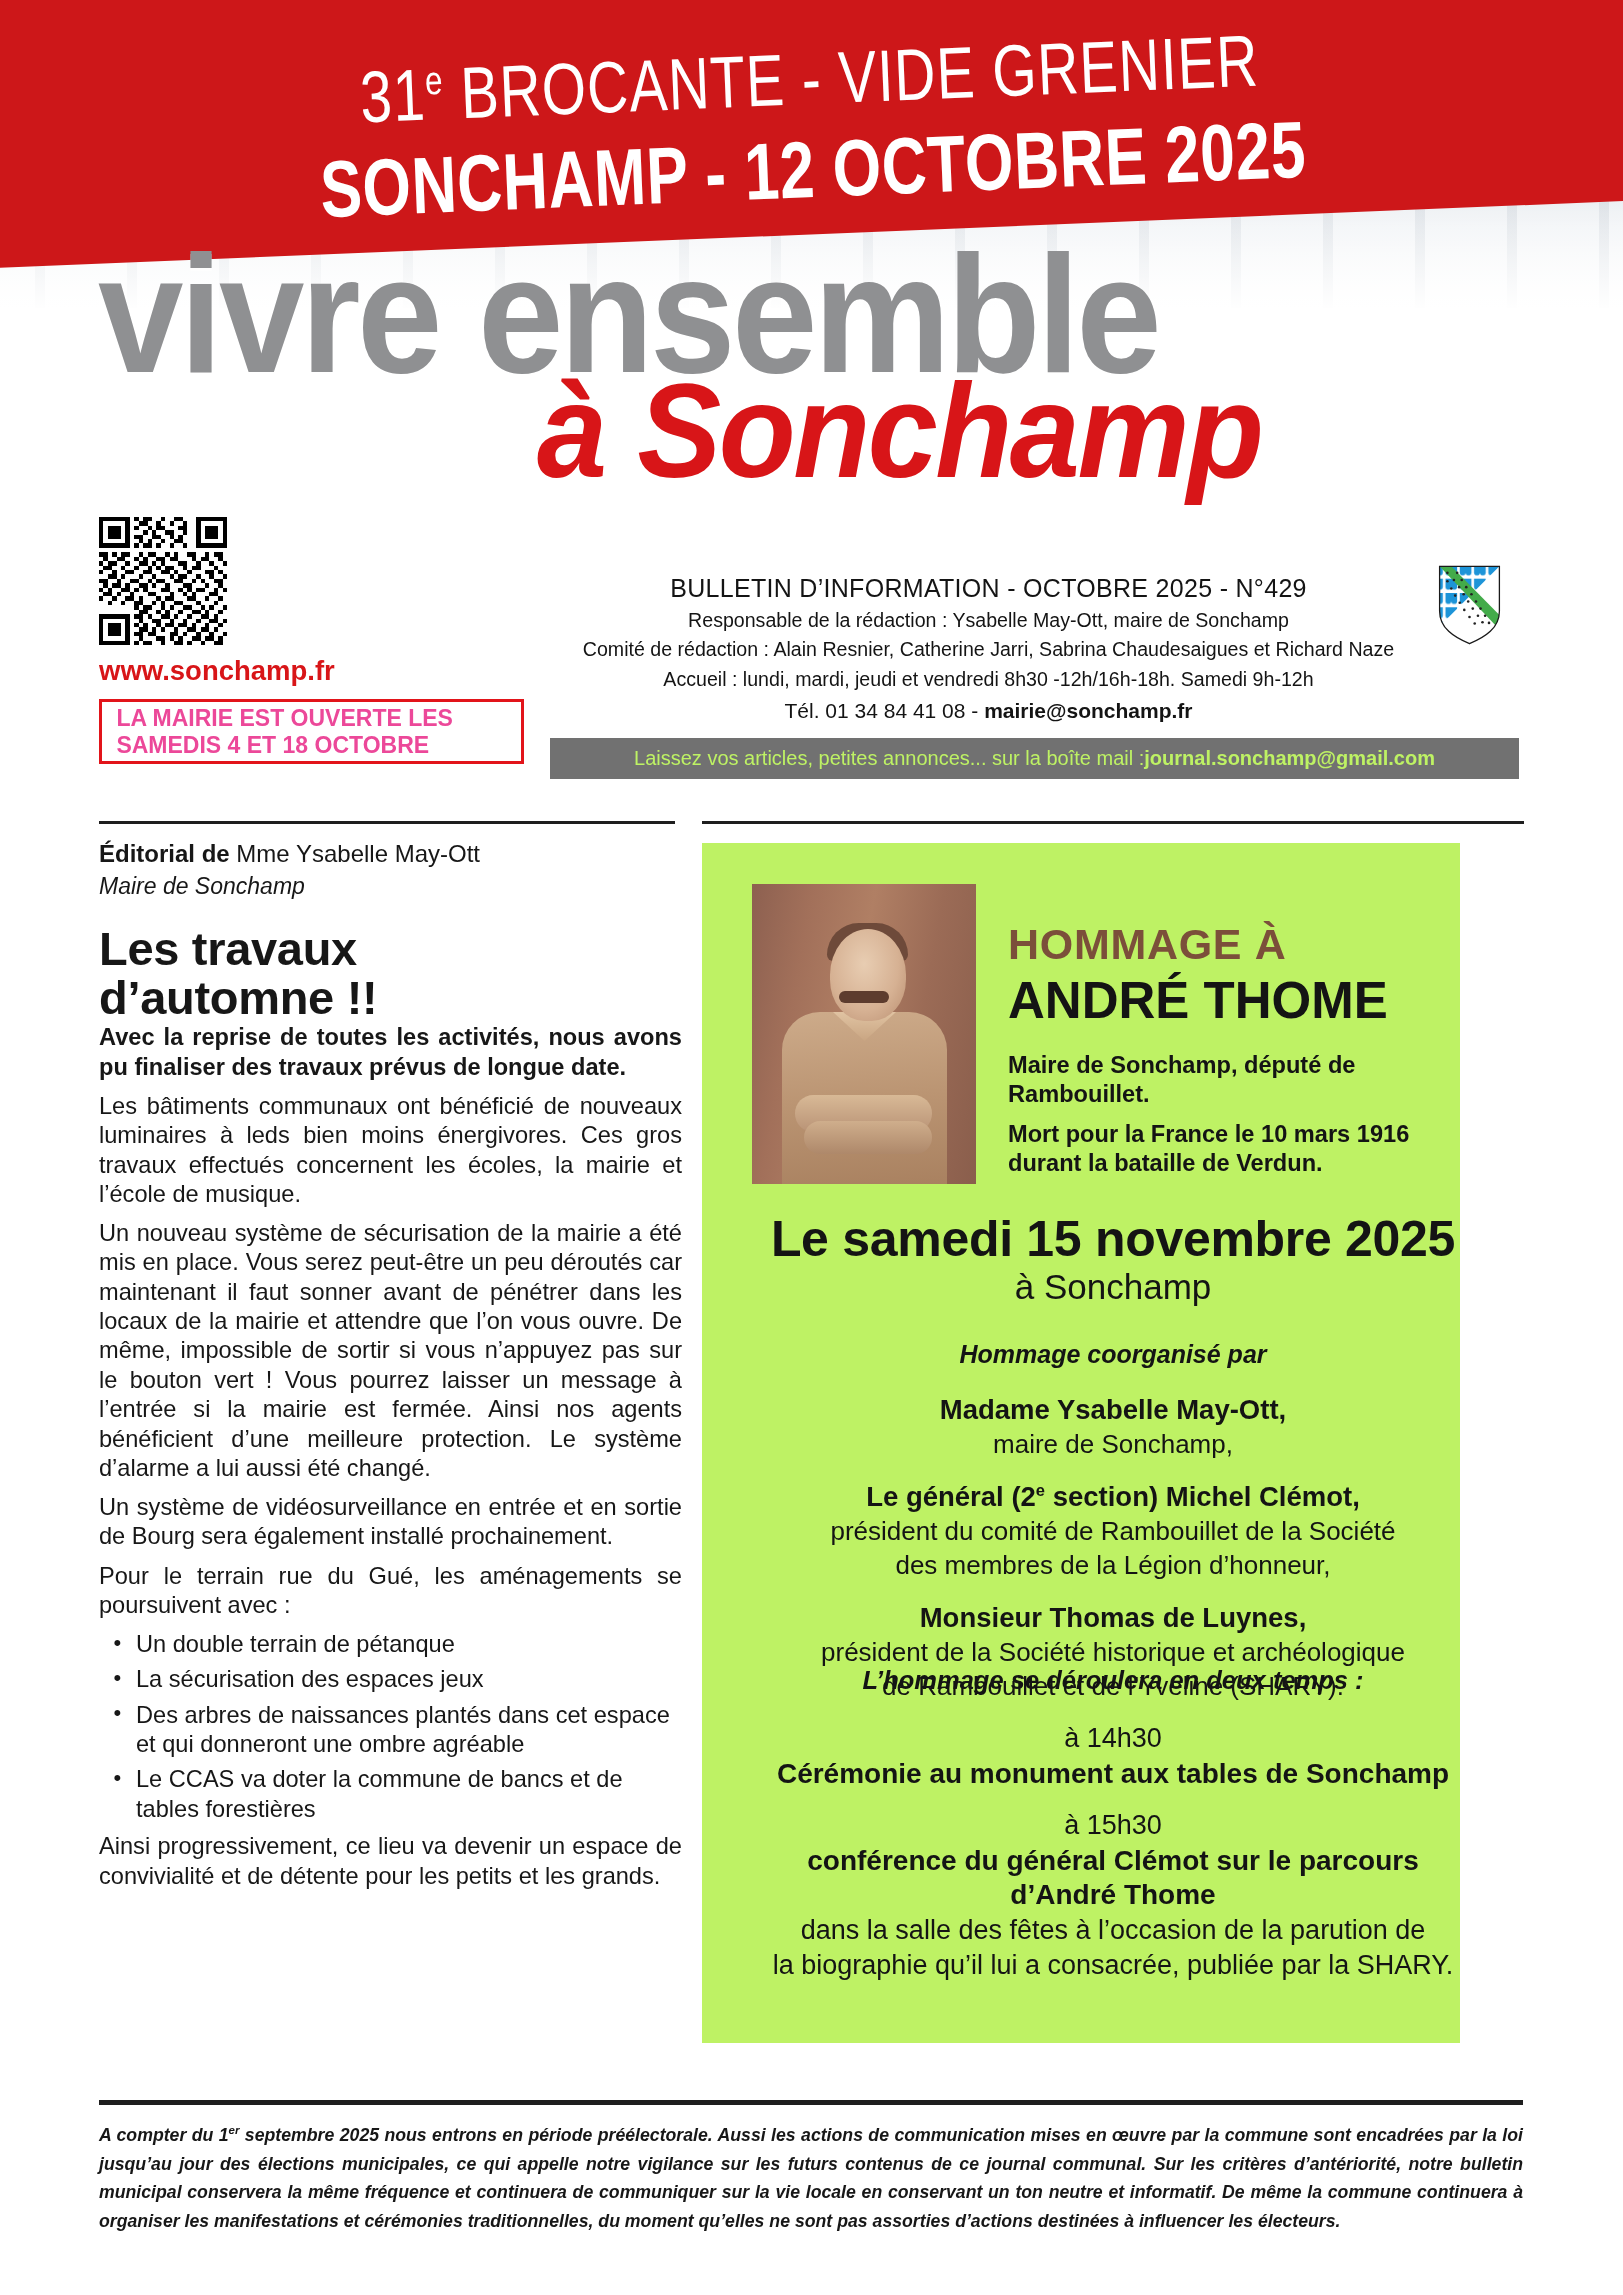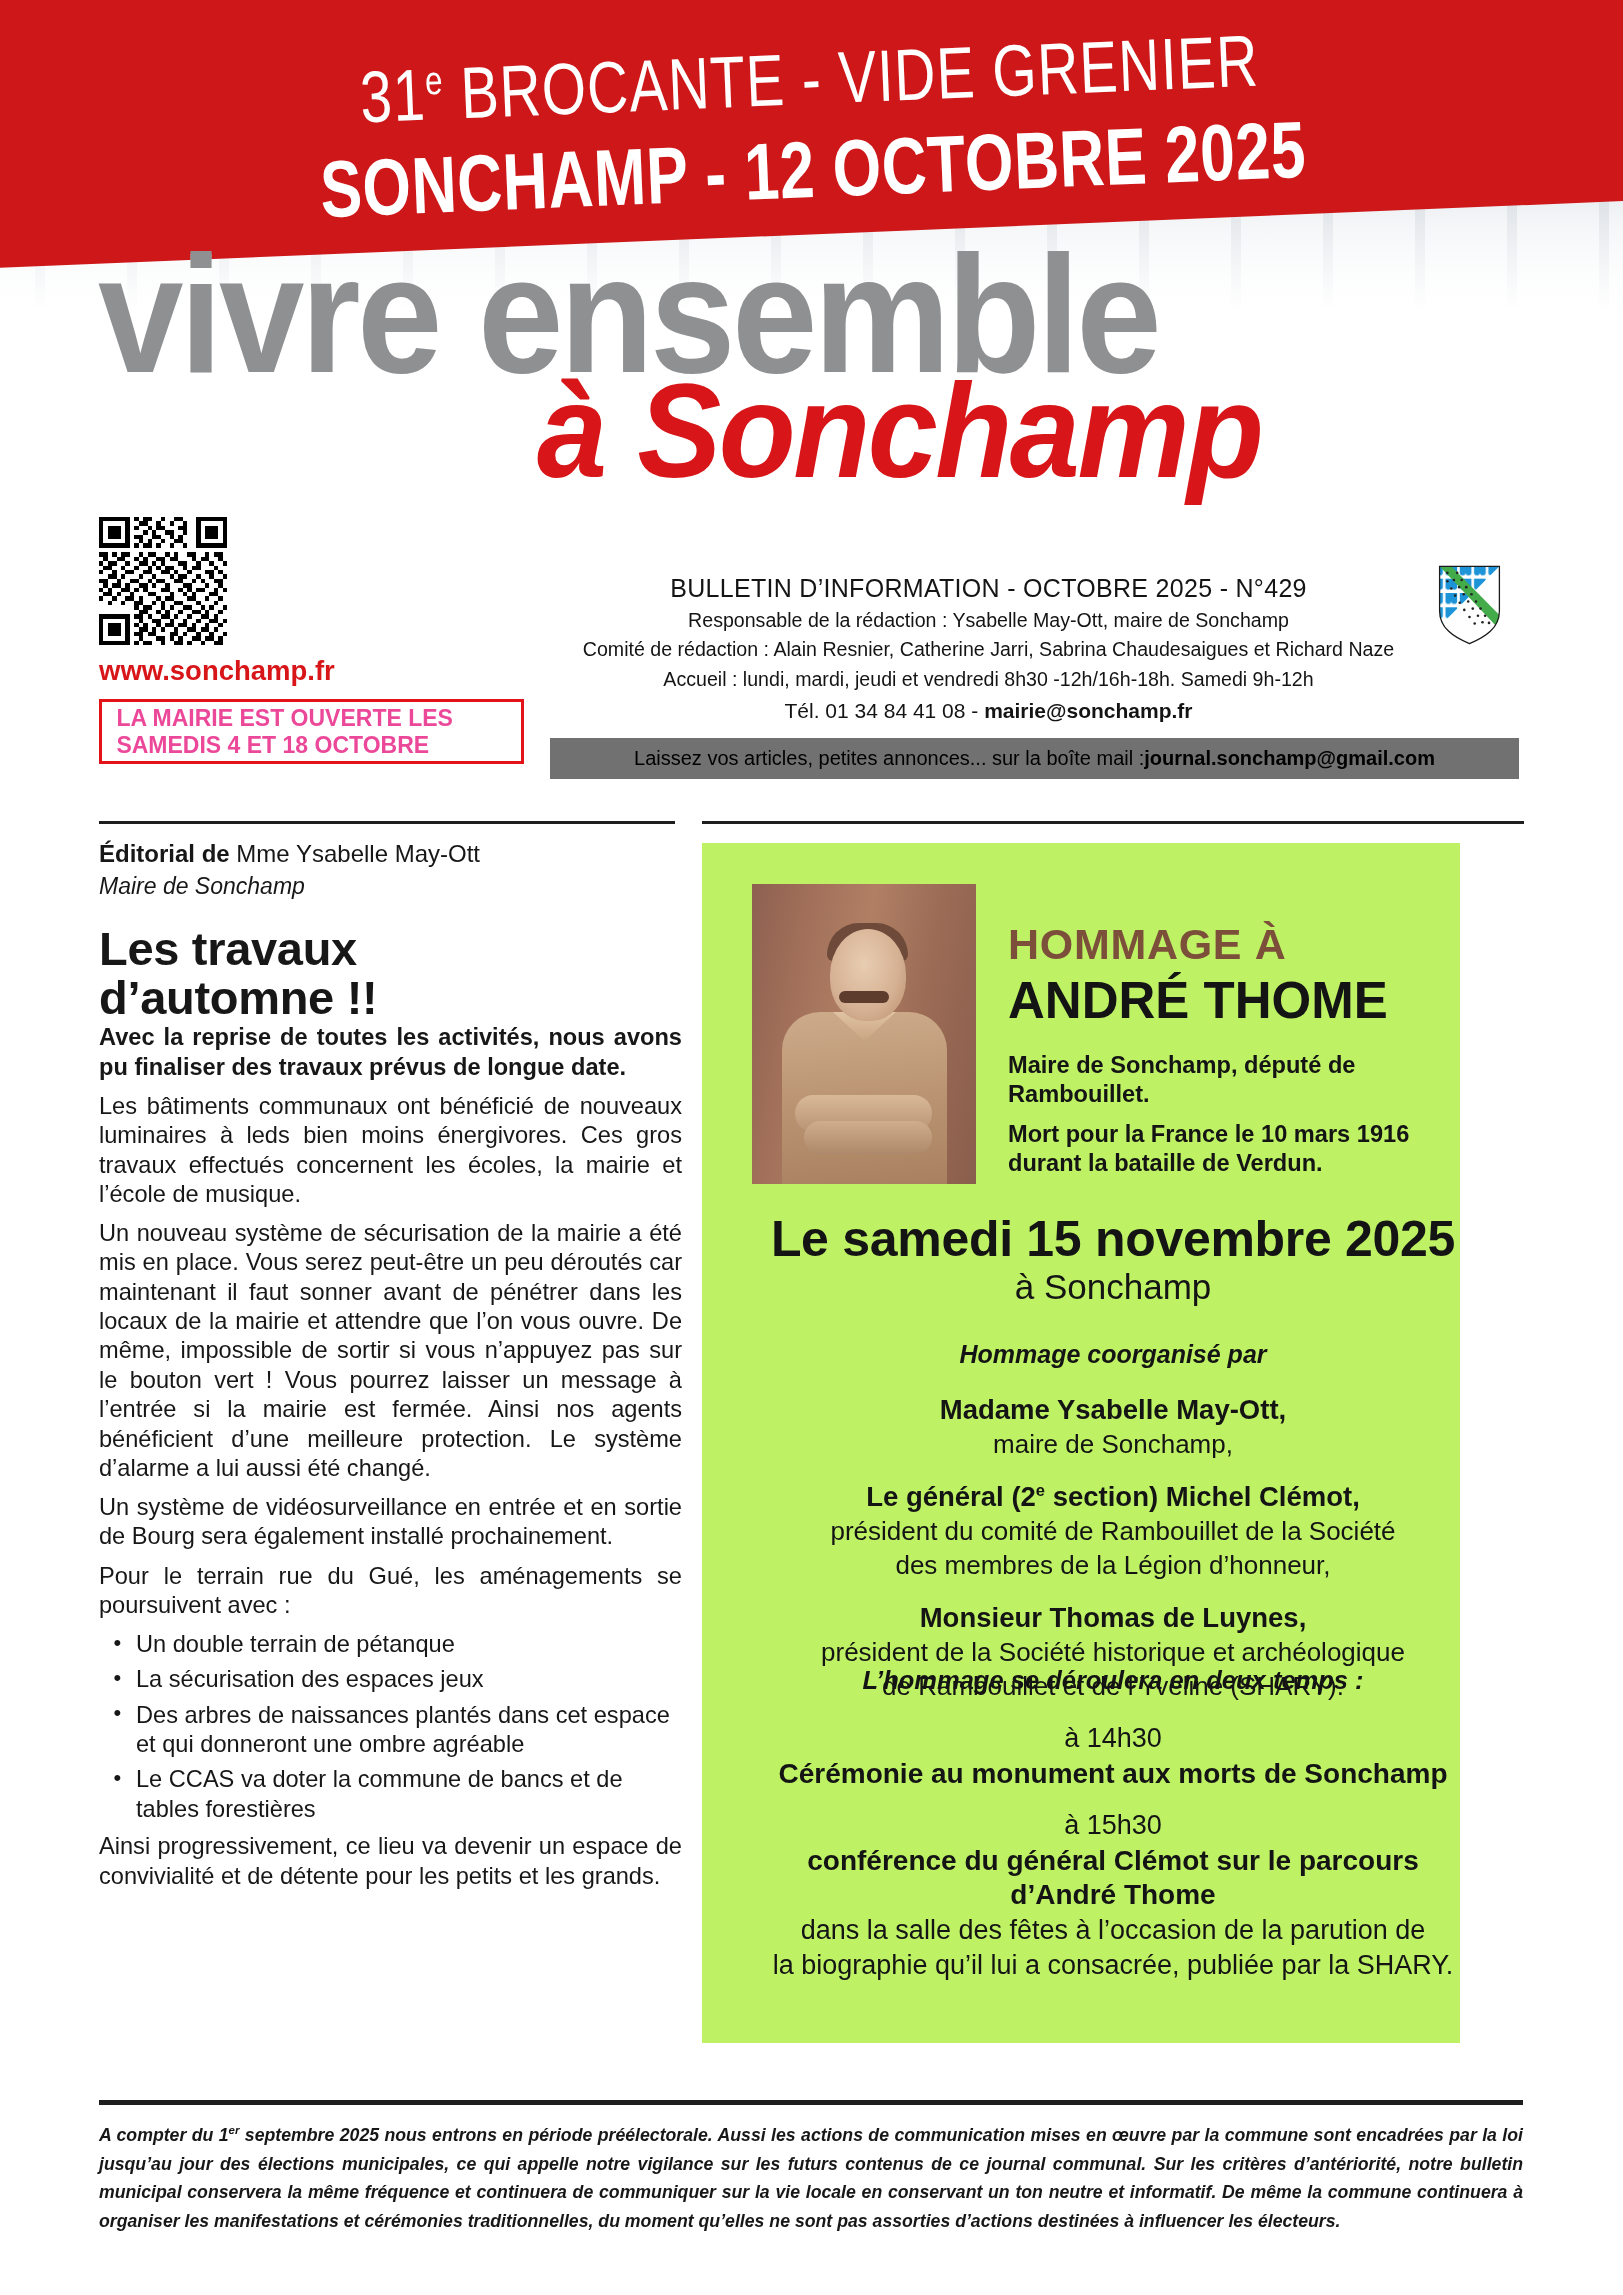--- a/index.html
+++ b/index.html
@@ -141,21 +141,21 @@
 
   .blason{
     position:absolute; left:1437px; top:564px; width:65px; height:82px;
   }
 
   
   .mailbar{
     position:absolute; left:550px; top:738px; width:969px; height:41px;
     background:#717171;
     display:flex; align-items:center; justify-content:center;
-    color:#000000; font-size:20px;
+    color:#bef264; font-size:20px;
     font-family:"Liberation Sans Narrow","Liberation Sans",sans-serif;
   }
   .mailbar b{ font-weight:700; }
 
   
   .rule-left{
     position:absolute; left:99px; top:821px; width:576px; height:3.3px;
     background:#1e1e1e;
   }
   .rule-right{
@@ -686,21 +686,21 @@
     <div class="sp"></div>
     <div class="nm">Monsieur Thomas de Luynes,</div>
     <div class="rl">président de la Société historique et archéologique</div>
     <div class="rl">de Rambouillet et de l’Yveline (SHARY).</div>
   </div>
 
   <div class="h-twotimes">L’hommage se déroulera en deux temps :</div>
 
   <div class="h-sched">
     <div class="tm">à 14h30</div>
-    <div class="ev">Cérémonie au monument aux morts de Sonchamp</div>
+    <div class="ev">Cérémonie au monument aux tables de Sonchamp</div>
     <div class="sp"></div>
     <div class="tm">à 15h30</div>
     <div class="ev">conférence du général Clémot sur le parcours</div>
     <div class="ev">d’André Thome</div>
     <div class="dt">dans la salle des fêtes à l’occasion de la parution de</div>
     <div class="dt">la biographie qu’il lui a consacrée, publiée par la SHARY.</div>
   </div>
 </div>
 
 <div class="foot-rule"></div>

